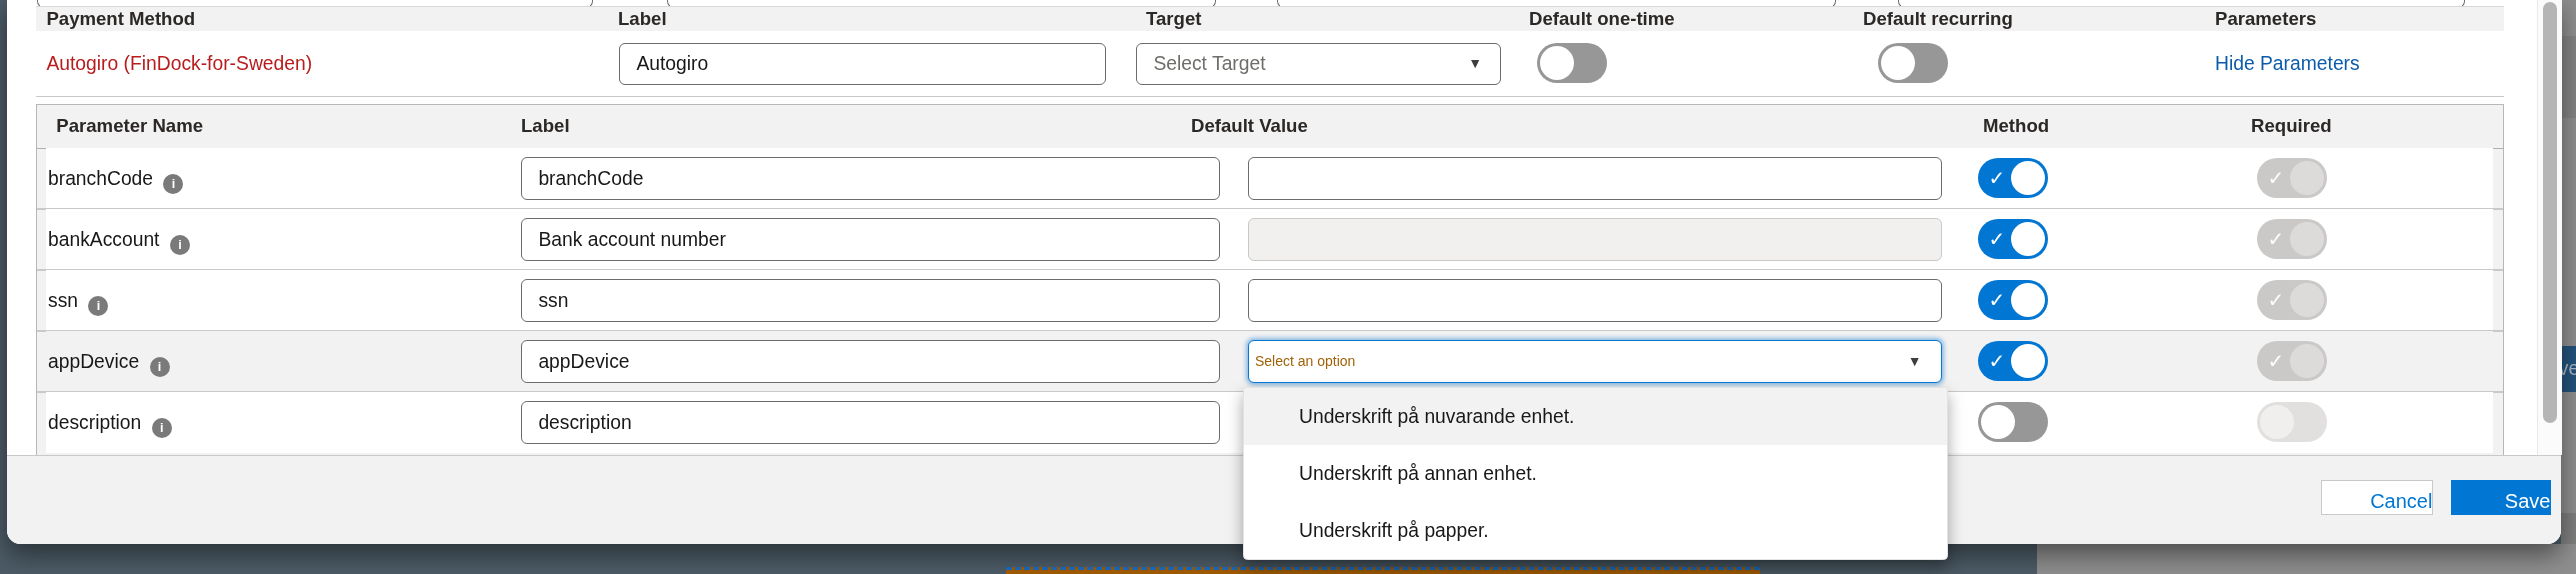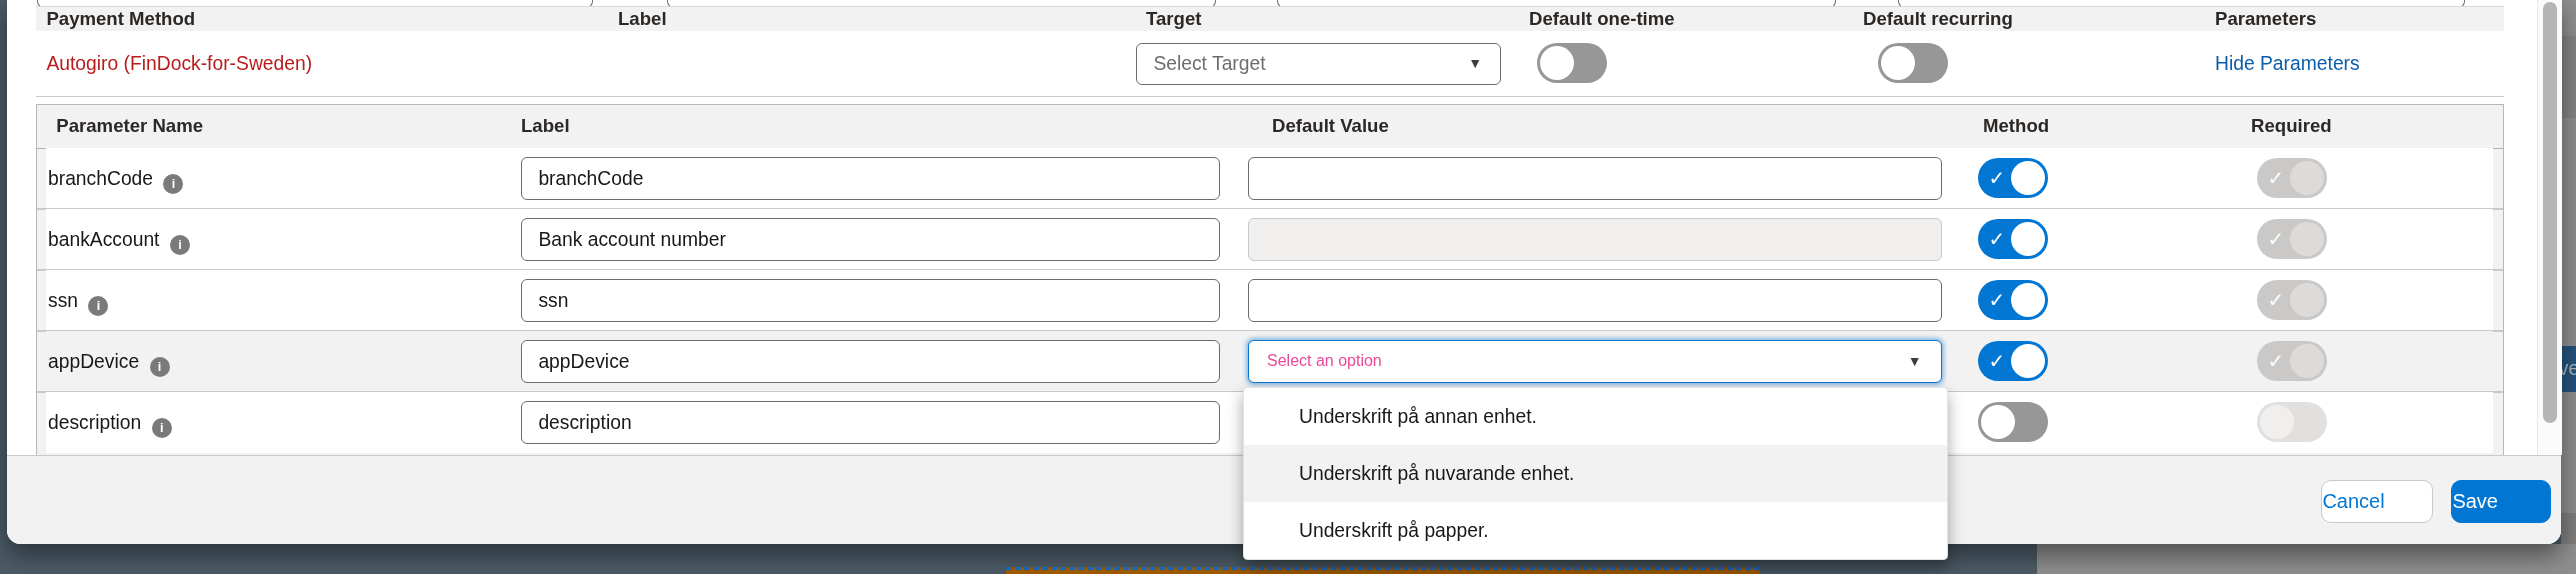--- a/index.html
+++ b/index.html
@@ -70,34 +70,34 @@
   .plabel{left:475px;width:699px;}
   .pdefault{left:1202px;width:694px;}
   .pinput:disabled{background:#f1f0ef;border-color:#c9c9c9;}
   .vtoggle{left:1932px;top:10.4px;}
   .rtoggle{left:2211px;top:10.4px;}
 
   
   .combobox{position:absolute;left:1202px;top:9px;width:694px;height:43px;box-sizing:border-box;
     border:1.5px solid #0b78d0;border-radius:6px;background:#fff;
     box-shadow:0 0 4.5px 1.5px rgba(1,118,211,.45);cursor:pointer;}
-  .combobox .ph{position:absolute;left:18px;top:0;line-height:40px;font-size:16px;color:#ec4899;}
+  .combobox .ph{position:absolute;left:6px;top:0;line-height:40px;font-size:14px;color:#a16207;}
   .combobox .arrow{position:absolute;right:19.3px;top:0;line-height:40px;font-size:14px;color:#3e3e3c;}
 
   
   .panel{left:1243px;top:387px;width:705px;height:173px;background:#fff;border:0.7px solid #e3e3e3;
     border-radius:4.5px;box-shadow:0 7.4px 16.4px rgba(0,0,0,.35);z-index:60;box-sizing:border-box;overflow:hidden;}
   .opt{height:57px;line-height:57px;font-size:19.3px;color:#181818;padding-left:55px;cursor:pointer;white-space:nowrap;}
   .opt.hl{background:#f3f2f2;}
 
   
   .footer{left:7.4px;top:455px;width:2554px;height:89px;background:#f3f2f2;border-top:1.5px solid #c9c9c9;
     border-radius:0 0 13.4px 13.4px;box-sizing:border-box;}
-  .btn{position:absolute;top:24px;height:43px;box-sizing:border-box;border-radius:10px;font-size:20px;
-    text-align:left;line-height:40px;cursor:pointer;}
+  .btn{position:absolute;top:24px;height:35px;box-sizing:border-box;border-radius:0;font-size:20px;
+    text-align:right;line-height:40px;cursor:pointer;}
   .btn-cancel{left:2314px;width:112px;background:#fff;border:1.5px solid #c9c9c9;color:#0176d3;}
   .btn-save{left:2444px;width:100px;background:#0176d3;border:1.5px solid #0176d3;color:#fff;}
 
   
   .sbtrack{left:2537px;top:0;width:24px;height:455px;background:#fbfbfb;border-left:0.7px solid #e8e8e8;}
   .sbthumb{position:absolute;left:5.2px;top:1.5px;width:14px;height:421px;border-radius:7.4px;background:#b5b5b5;cursor:pointer;}
 </style>
 </head>
 <body>
 
@@ -121,38 +121,39 @@
     <span class="ohead" style="left:10.4px">Payment Method</span>
     <span class="ohead" style="left:582px">Label</span>
     <span class="ohead" style="left:1110px">Target</span>
     <span class="ohead" style="left:1493px">Default one-time</span>
     <span class="ohead" style="left:1827px">Default recurring</span>
     <span class="ohead" style="left:2179px">Parameters</span>
   </div>
 
   <div class="abs pmrow">
     <span class="pmname">Autogiro (FinDock-for-Sweden)</span>
+    <input class="sinput" style="left: 583px; top: 12px; width: 487px;" value="Autogiro">
     <div class="select" style="left:1100px;top:12px;width:365px;">
       <span>Select Target</span>
       <span class="arrow">▼</span>
     </div>
     <div class="toggle off" style="left:1501px;top:12.6px;">
         <span class="knob"></span>
       </div>
     <div class="toggle off" style="left:1842px;top:12.6px;">
         <span class="knob"></span>
       </div>
     <span class="linkbtn">Hide Parameters</span>
   </div>
 
   <div class="abs pbox">
     <div class="phead">
       <span style="left:19.3px">Parameter Name</span>
       <span style="left:484px">Label</span>
-      <span style="left:1235px">Default Value</span>
+      <span style="left:1154px">Default Value</span>
       <span style="left:1946px">Method</span>
       <span style="left:2214px">Required</span>
     </div>
 
     <div class="prow" style="top:43px">
       <span class="pname"><span>branchCode</span><span class="info">i</span></span>
       <input class="pinput plabel" value="branchCode" style="">
       <input class="pinput pdefault" value="" style="">
       <div class="toggle on vtoggle">
           <span class="check">✓</span>
@@ -228,19 +229,19 @@
   <div class="abs footer">
     <div class="btn btn-cancel">Cancel</div>
     <div class="btn btn-save">Save</div>
   </div>
 
   <div class="abs sbtrack">
     <div class="sbthumb"></div>
   </div>
 
   <div class="abs panel">
+    <div class="opt hl">Underskrift på nuvarande enhet.</div>
     <div class="opt">Underskrift på annan enhet.</div>
-    <div class="opt hl">Underskrift på nuvarande enhet.</div>
     <div class="opt">Underskrift på papper.</div>
   </div>
 
 </div>
 
 
 </body></html>

